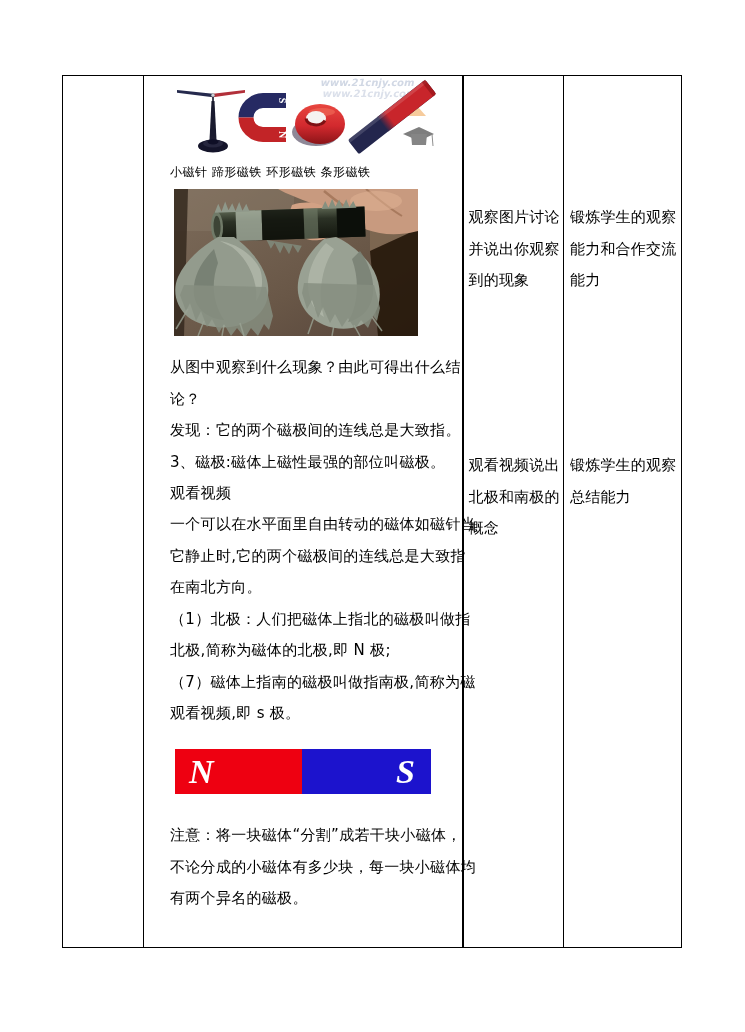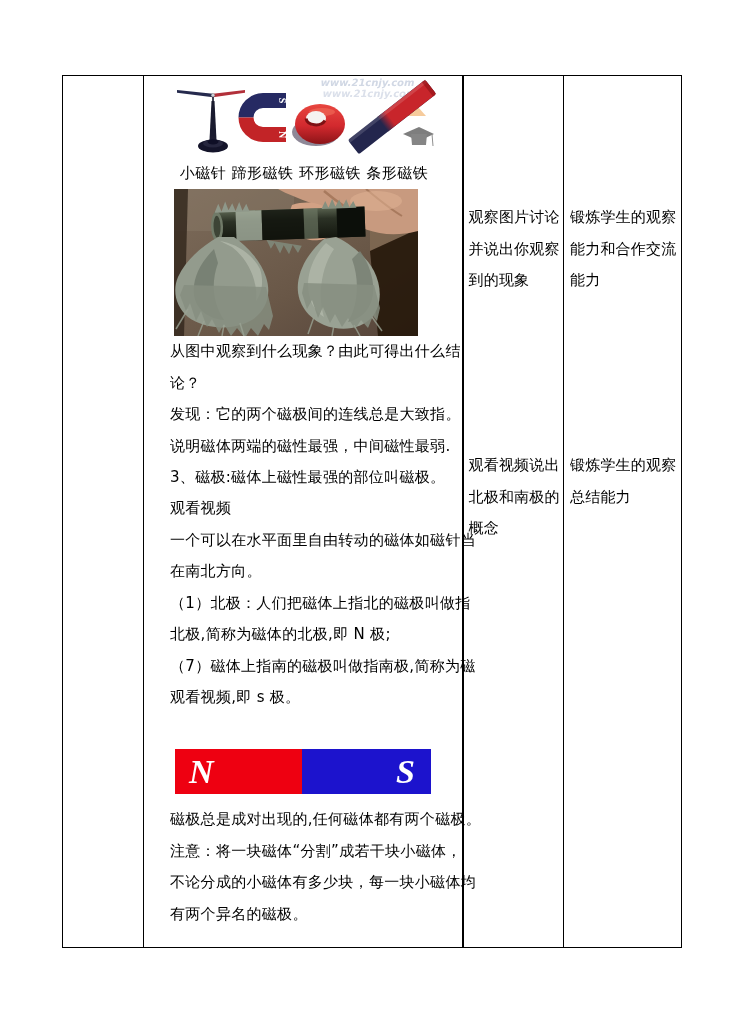--- a/index.html
+++ b/index.html
@@ -3,23 +3,23 @@
 <meta charset="utf-8">
 <style>
   html,body{margin:0;padding:0;}
   body{width:745px;height:1032px;background:#ffffff;position:relative;overflow:hidden;
        font-family:"DejaVu Sans","Liberation Sans",sans-serif;color:#000;}
   .page{position:absolute;left:0;top:0;width:745px;height:1032px;background:#fff;}
   .tframe{position:absolute;left:62px;top:75px;width:618px;height:871px;border:1.5px solid #000;}
   .vline{position:absolute;top:0;bottom:0;width:1.5px;background:#000;}
   .cell{position:absolute;top:0;bottom:0;}
   .tline{height:31.45px;display:flex;align-items:center;white-space:nowrap;}
-  .maintext{position:absolute;font-size:15px;letter-spacing:0.3px;}
+  .maintext{position:absolute;font-size:15px;letter-spacing:0.3px;margin-top:16px;}
   .sidetext{position:absolute;font-size:15px;letter-spacing:0.2px;text-align:center;}
-  .caption{position:absolute;font-size:15px;letter-spacing:0.5px;text-align:center;}
+  .caption{position:absolute;font-size:12px;letter-spacing:0.5px;text-align:left;}
   .imgbox{position:absolute;}
   .nsbar{position:absolute;display:flex;}
   .nshalf{flex:1;display:flex;align-items:center;
           font-family:"Liberation Serif","DejaVu Serif",serif;
           font-style:italic;font-weight:bold;font-size:34px;color:#fff;}
   .nsN{padding-left:14px;}
   .nsS{justify-content:flex-end;padding-right:16px;}
 </style>
 </head>
 <body>
@@ -157,42 +157,41 @@
             <path d="M128,104 l5,16 l5,-9 l6,18 l5,-11 l7,16 l5,-9 l7,13 l6,-9 l7,11 l6,-9 l7,8 l5,-12 l4,5 l3,-13 L200,96 L130,94 Z" fill="#868e80" opacity="0.85"></path>
             <path d="M140,128 L134,145 M160,136 L158,147 M180,136 L186,147 M198,128 L208,142" stroke="#9aa294" stroke-width="1.5" fill="none" opacity="0.8"></path>
           </g>
         </svg>
       </div>
 
       <div class="maintext" style="left:26px;top:260px">
           <div class="tline">从图中观察到什么现象？由此可得出什么结</div>
           <div class="tline">论？</div>
           <div class="tline">发现：它的两个磁极间的连线总是大致指。</div>
-          <div class="tline">说明磁体两端的磁性最强，中间磁性最弱.</div>
           <div class="tline">3、磁极:磁体上磁性最强的部位叫磁极。</div>
           <div class="tline">观看视频</div>
           <div class="tline">一个可以在水平面里自由转动的磁体如磁针当</div>
+          <div class="tline">它静止时,它的两个磁极间的连线总是大致指</div>
           <div class="tline">在南北方向。</div>
           <div class="tline">（1）北极：人们把磁体上指北的磁极叫做指</div>
           <div class="tline">北极,简称为磁体的北极,即 N 极;</div>
           <div class="tline">（7）磁体上指南的磁极叫做指南极,简称为磁</div>
           <div class="tline">观看视频,即 s 极。</div>
         </div>
 
       <div class="nsbar" style="left:31px;top:673px;width:256px;height:45px">
         <div class="nshalf nsN" style="background: rgb(238, 0, 17);">
           <span>N</span>
         </div>
         <div class="nshalf nsS" style="background: rgb(28, 19, 205);">
           <span>S</span>
         </div>
       </div>
 
       <div class="maintext" style="left:26px;top:728px">
-          <div class="tline">磁极总是成对出现的,任何磁体都有两个磁极。</div>
           <div class="tline">注意：将一块磁体“分割”成若干块小磁体，</div>
           <div class="tline">不论分成的小磁体有多少块，每一块小磁体均</div>
           <div class="tline">有两个异名的磁极。</div>
         </div>
     </div>
 
     <div class="cell" style="left:400.5px;width:99px">
       <div class="sidetext" style="left:5px;top:126px">
           <div class="tline">观察图片讨论</div>
           <div class="tline">并说出你观察</div>

